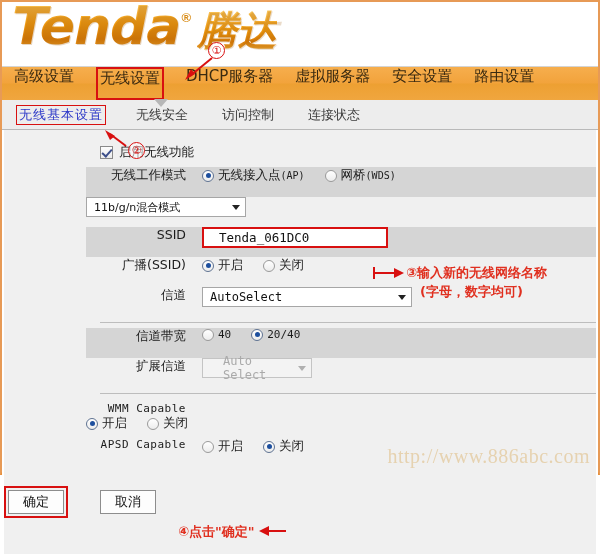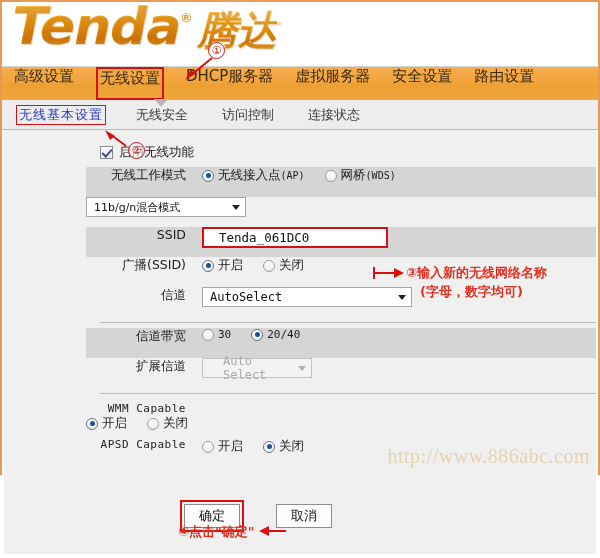--- a/index.html
+++ b/index.html
@@ -304,22 +304,21 @@
   hr.sep {
     border: 0;
     border-top: 1px solid #bdbdbd;
     margin: 5px 0 5px 96px;
   }
 
   
   #btn-row {
     display: flex;
     align-items: center;
-    margin-top: 32px;
-    padding-left: 176px;
+    margin-top: 18px;
     position: relative;
   }
   .btn {
     border: 1px solid #8d8d8d;
     background: #fdfdfd;
     font-size: 13px;
     font-family: "DejaVu Sans", sans-serif;
     color: #111;
     padding: 2px 14px;
     cursor: pointer;
@@ -467,21 +466,21 @@
     </div>
 
     <hr class="sep">
 
     <div class="row shaded">
       <div class="label">信道带宽</div>
       <div class="field">
         <div class="radio-group">
           <label class="radio-opt">
             <span class="rdo"></span>
-            <span class="rdo-label num">30</span>
+            <span class="rdo-label num">40</span>
           </label>
           <label class="radio-opt">
             <span class="rdo on"></span>
             <span class="rdo-label num">20/40</span>
           </label>
         </div>
       </div>
     </div>
 
     <div class="row">

